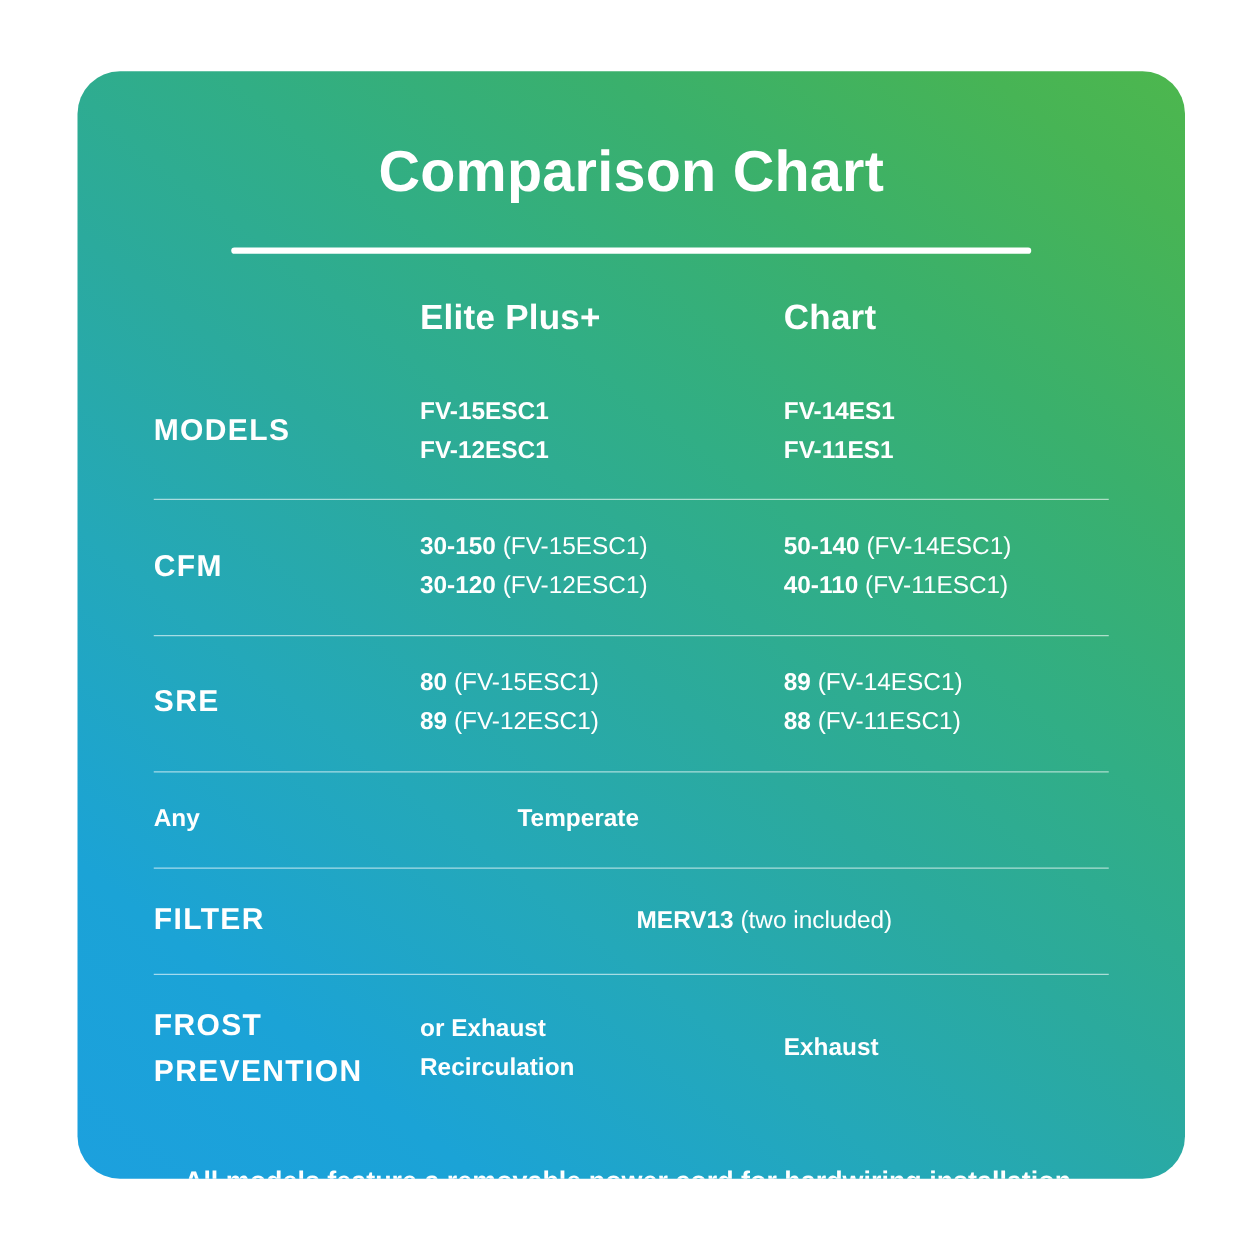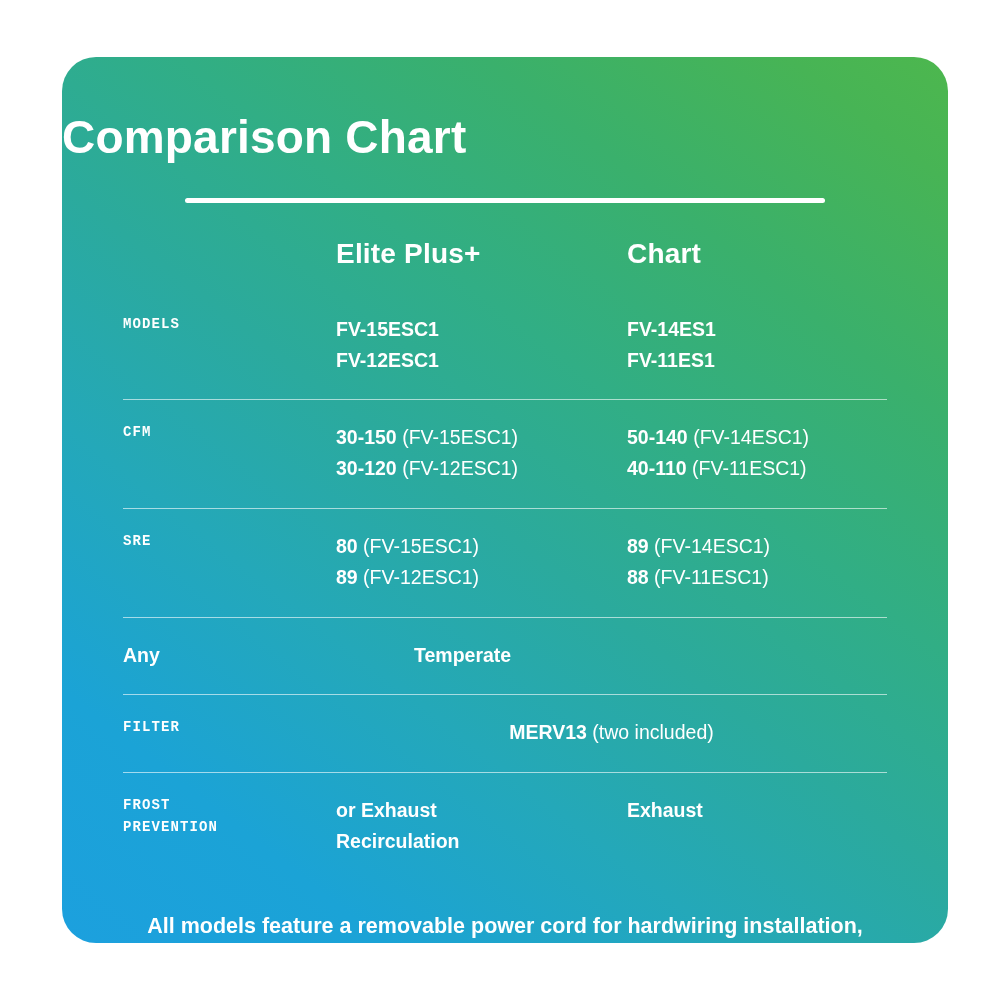--- a/index.html
+++ b/index.html
@@ -36,21 +36,21 @@
         #31AE85 62%,
         #3AB06C 77%,
         #47B455 92%,
         #4DB74E 100%);
     overflow: hidden;
   }
 
   
   .title {
     margin-top: 57px;
-    text-align: left;
+    text-align: center;
     color: #ffffff;
     font-size: 46px;
     font-weight: bold;
     letter-spacing: 0.2px;
     line-height: 1;
   }
 
   .title-rule {
     margin: 38px auto 0 auto;
     width: 640px;
@@ -61,21 +61,21 @@
 
   
   .table {
     margin: 0 auto;
     width: 764px;
     padding-top: 18px;
   }
 
   .row {
     display: flex;
-    align-items: flex-start;
+    align-items: center;
     width: 100%;
   }
 
   .hrule {
     width: 100%;
     height: 1px;
     background: rgba(255,255,255,0.60);
   }
 
   .col-label { width: 213px; flex: 0 0 213px; }
@@ -91,26 +91,25 @@
     font-weight: bold;
     line-height: 1.1;
     letter-spacing: 0.2px;
   }
 
   
   .body-row { padding: 22px 0 24px 0; }
 
   .rlabel {
     color: #ffffff;
-    font-size: 14px;
+    font-size: 24px;
     font-weight: bold;
     letter-spacing: 1.1px;
     line-height: 1.55;
     text-transform: uppercase;
-    font-family: Liberation Mono, monospace;
   }
 
   .rvalue {
     color: #ffffff;
     font-size: 19.5px;
     line-height: 1.58;
     font-weight: normal;
   }
   .rvalue .b { font-weight: bold; margin-top: 24px; }
   .rvalue .l { font-weight: normal; }

